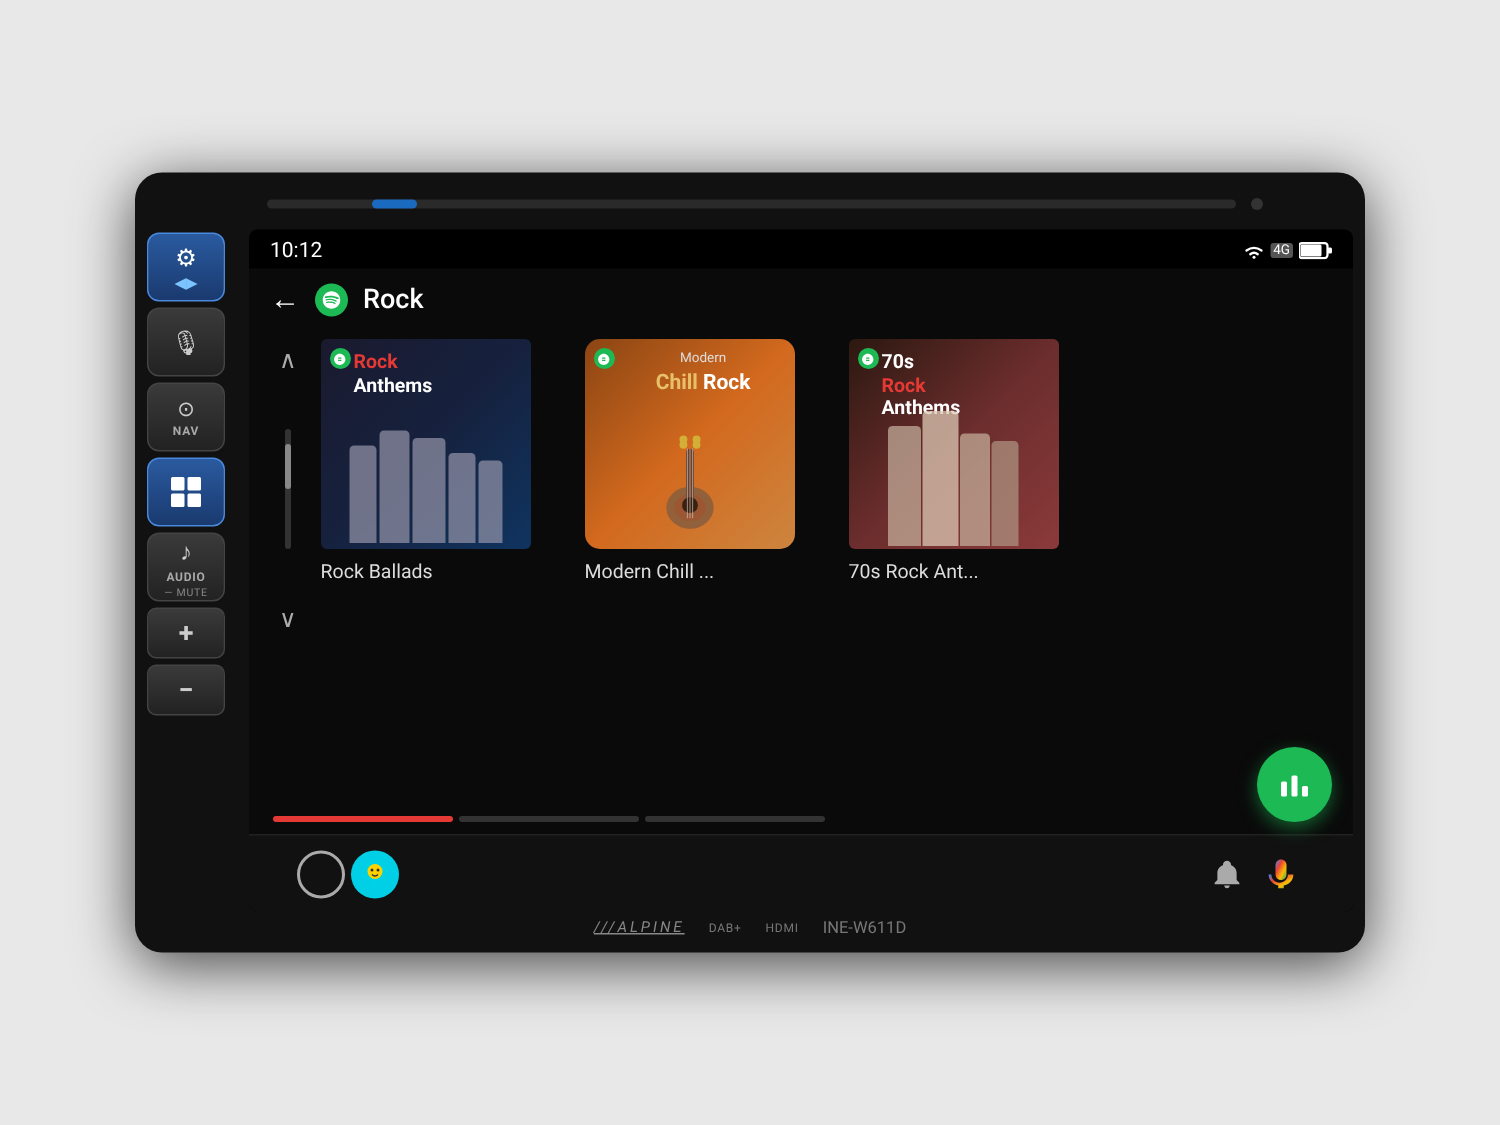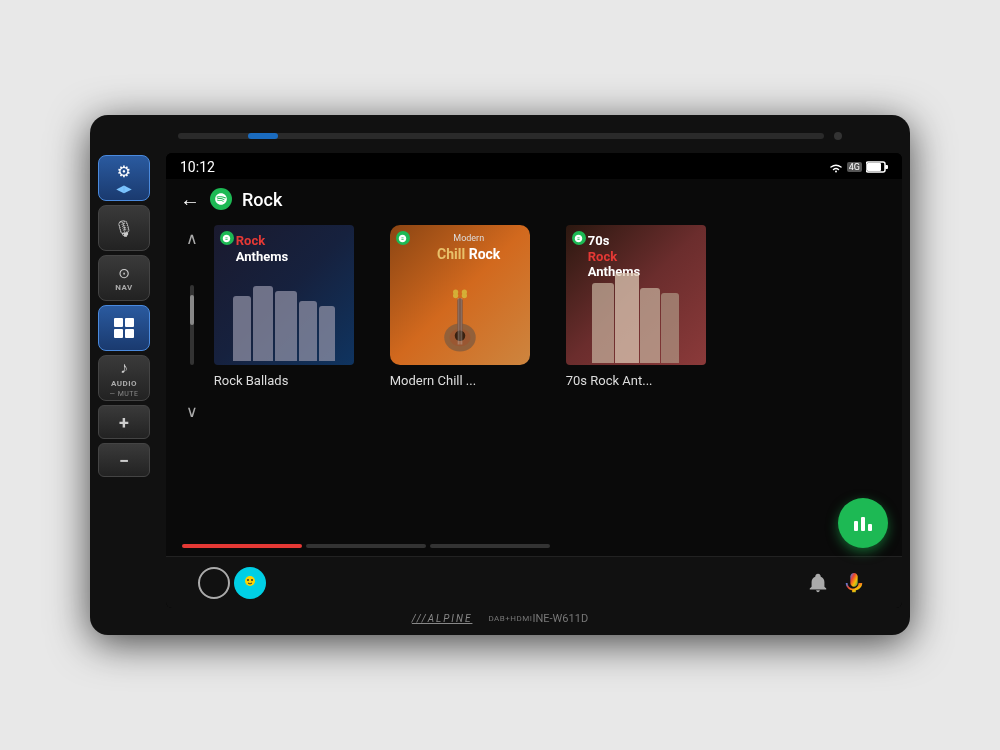--- a/index.html
+++ b/index.html
@@ -383,21 +383,21 @@
     .brand-name {
       font-size: 10px;
       color: #888;
       letter-spacing: 2px;
       font-style: italic;
       text-decoration: underline;
     }
     .brand-badges {
       display: flex;
       align-items: center;
-      gap: 0;
+      gap: 16px;
     }
     .badge-text {
       font-size: 8px;
       color: #777;
       letter-spacing: 0.5px;
     }
     .model-number {
       font-size: 11px;
       color: #777;
     }

